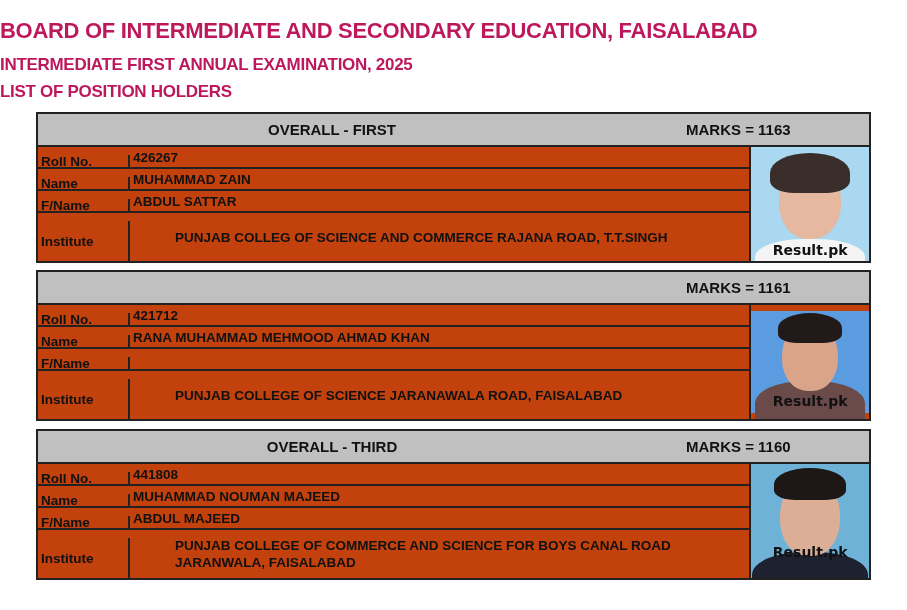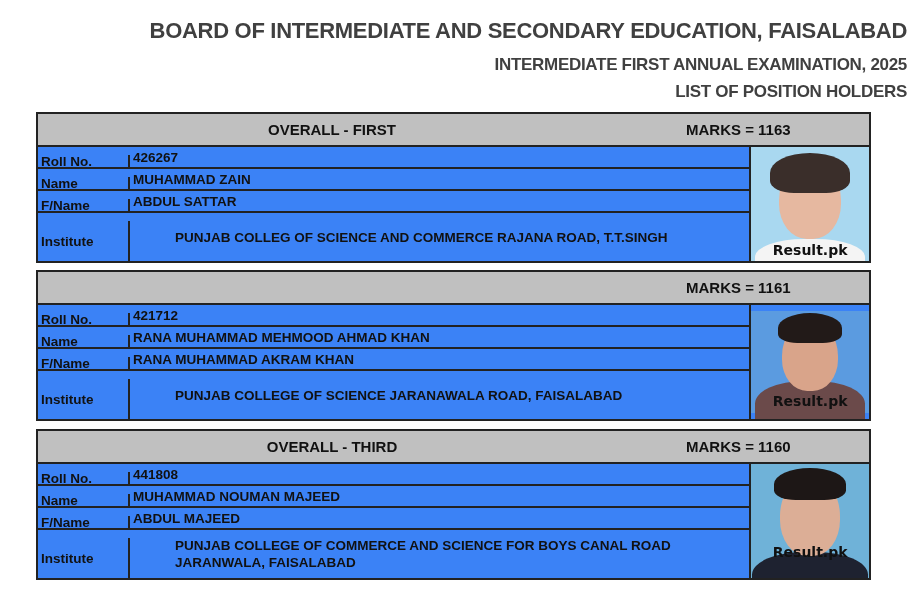--- a/index.html
+++ b/index.html
@@ -1,22 +1,22 @@
 <!DOCTYPE html>
 <html><head>
   <meta charset="utf-8">
   <style>
     html, body { margin: 0; padding: 0; background: #ffffff; }
     body { width: 907px; height: 610px; position: relative; overflow: hidden; font-family: "Liberation Sans", sans-serif; color: #111; }
-    .title { position: absolute; left: 0; width: 907px; text-align: right; font-family: "Liberation Sans", sans-serif; font-weight: bold; color: #404040; letter-spacing: -0.3px; }
+    .title { position: absolute; left: 0; width: 907px; text-align: left; font-family: "Liberation Sans", sans-serif; font-weight: bold; color: #be185d; letter-spacing: -0.3px; }
     .t1 { top: 18px; font-size: 22px; }
     .t2 { top: 55px; font-size: 17px; }
     .t3 { top: 82px; font-size: 17px; }
 
-    .card { position: absolute; left: 36px; width: 831px; border: 2px solid #222; background: #3b82f6; box-sizing: content-box; }
+    .card { position: absolute; left: 36px; width: 831px; border: 2px solid #222; background: #c2410c; box-sizing: content-box; }
     .card-head { position: relative; height: 31px; background: #c0c0c0; border-bottom: 2px solid #222; }
     .pos-title { position: absolute; left: 0; width: 588px; text-align: center; top: 7px; font-size: 15px; font-weight: bold; }
     .marks { position: absolute; left: 648px; top: 7px; font-size: 15px; font-weight: bold; }
     .card-body { position: relative; display: flex; }
     .rows { width: 713px; }
     .row { display: flex; border-bottom: 2px solid #222; }
     .row:last-child { border-bottom: none; }
     .lbl { width: 87px; border-right: 2px solid #222; padding-left: 3px; font-size: 13.5px; font-weight: bold; display: flex; align-items: center; margin-top: 8px; }
     .val { flex: 1; padding-left: 3px; font-size: 13.5px; font-weight: bold; display: flex; align-items: center; line-height: 17px; border-radius: 10px; }
     .r-short { height: 20px; }
@@ -78,21 +78,20 @@
       <div class="row r-short">
         <div class="lbl">Roll No.</div>
         <div class="val">421712</div>
       </div>
       <div class="row r-short">
         <div class="lbl">Name</div>
         <div class="val">RANA MUHAMMAD MEHMOOD AHMAD KHAN</div>
       </div>
       <div class="row r-short">
         <div class="lbl">F/Name</div>
-        <div class="val">RANA MUHAMMAD AKRAM KHAN</div>
       </div>
       <div class="row r-inst">
         <div class="lbl">Institute</div>
         <div class="val">PUNJAB COLLEGE OF SCIENCE JARANAWALA ROAD, FAISALABAD</div>
       </div>
     </div>
     <div class="photo">
       <div class="photo-bg" style="top:6px;bottom:6px;background:#5b9be0;"></div>
       <div class="body-shape" style="top:76px;width:110px;height:50px;background:#6b4a4a;"></div>
       <div class="head-shape" style="top:16px;width:56px;height:70px;background:#d9a48a;"></div>

